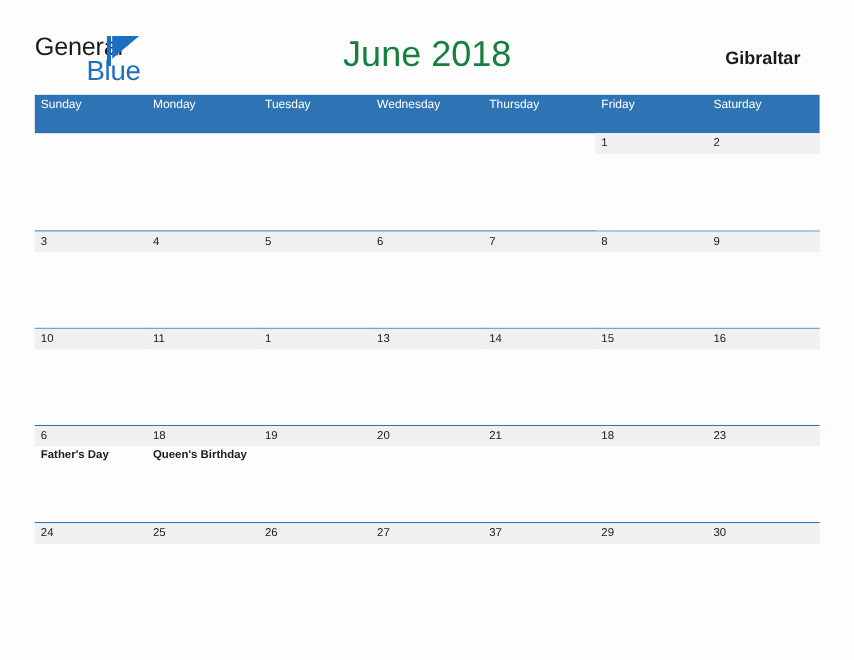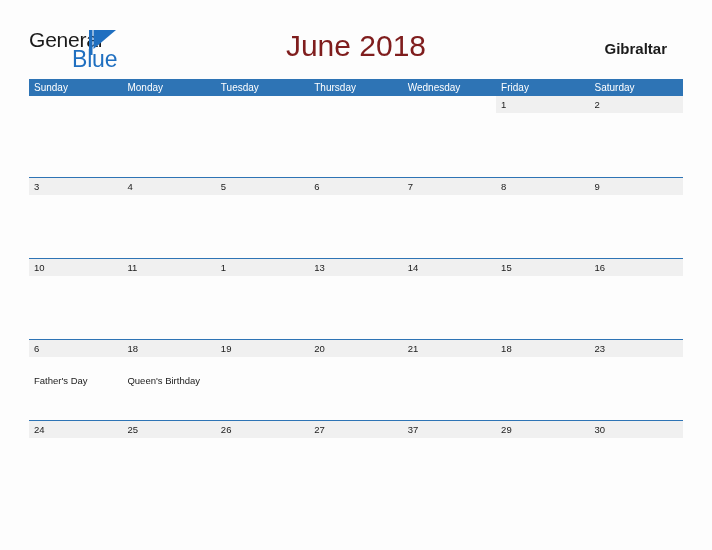--- a/index.html
+++ b/index.html
@@ -64,21 +64,21 @@
   }
 
   .cal-title {
     position: absolute;
     left: 0;
     right: 0;
     top: 6px;
     text-align: center;
     font-size: 30px;
     line-height: 36px;
-    color: #7f1d1d;
+    color: #15803d;
     font-weight: normal;
     margin: 0;
   }
 
   .country {
     position: absolute;
     right: 16px;
     top: 17px;
     font-size: 15px;
     line-height: 20px;
@@ -90,21 +90,21 @@
   
   .calendar {
     position: absolute;
     left: 29px;
     top: 79px;
     width: 654px;
   }
   .weekdays {
     display: flex;
     background: #2e74b5;
-    height: 17px;
+    height: 32px;
   }
   .weekday {
     flex: 1 1 0;
     color: #ffffff;
     font-size: 10px;
     line-height: 17px;
     padding-left: 5px;
     box-sizing: border-box;
     white-space: nowrap;
   }
@@ -129,22 +129,23 @@
     left: 5px;
     top: 0;
     height: 17px;
     line-height: 17px;
     font-size: 9.5px;
     color: #1b1b1b;
   }
   .events {
     position: absolute;
     left: 5px;
-    top: 34px;
+    top: 18px;
     right: 3px;
+    font-weight: bold;
   }
   .event {
     font-size: 9.5px;
     line-height: 13px;
     color: #1b1b1b;
     white-space: nowrap;
     overflow: hidden;
   }
   .daycell.empty {
     background: transparent;
@@ -172,22 +173,22 @@
 
     <div class="country">Gibraltar</div>
   </div>
 
   <div class="calendar">
 
     <div class="weekdays">
       <div class="weekday">Sunday</div>
       <div class="weekday">Monday</div>
       <div class="weekday">Tuesday</div>
+      <div class="weekday">Wednesday</div>
       <div class="weekday">Thursday</div>
-      <div class="weekday">Wednesday</div>
       <div class="weekday">Friday</div>
       <div class="weekday">Saturday</div>
     </div>
 
     <div id="weeks-container">
         <div class="week">
           <div class="daycell empty"></div>
           <div class="daycell empty"></div>
           <div class="daycell empty"></div>
           <div class="daycell empty"></div>

